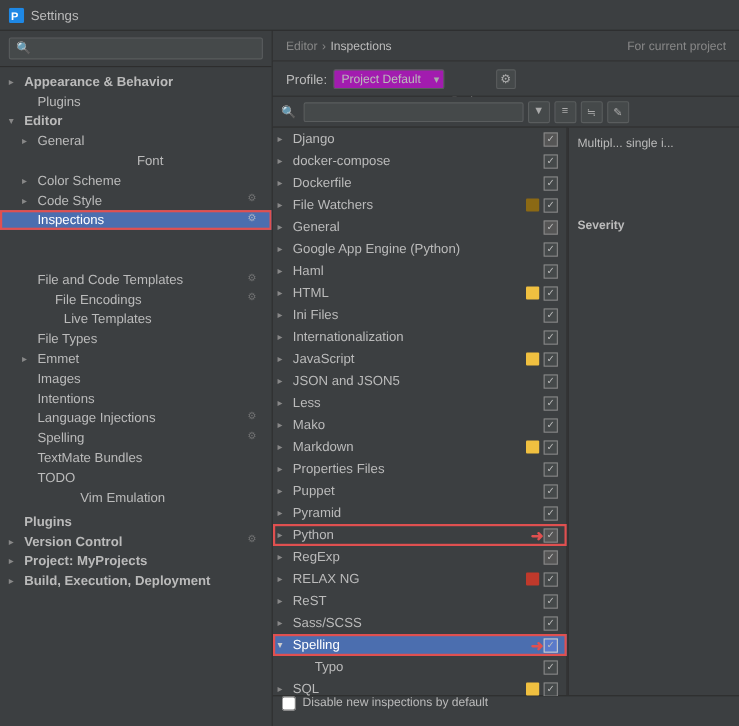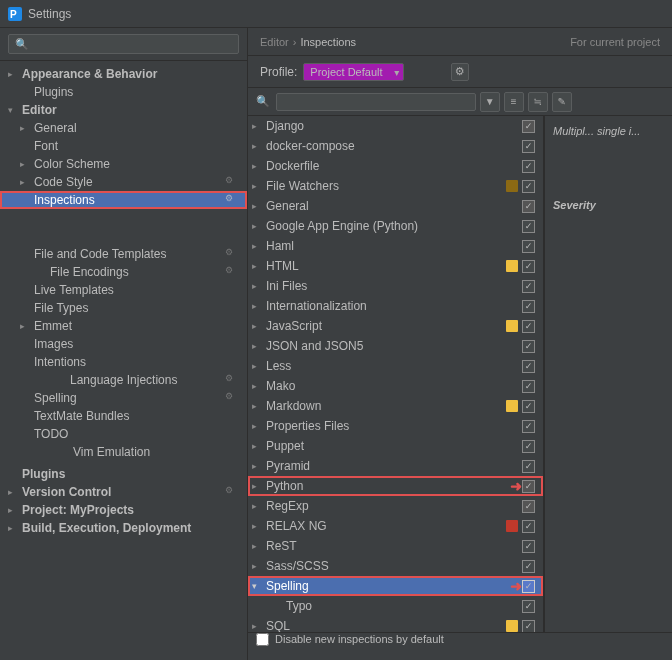--- a/index.html
+++ b/index.html
@@ -55,21 +55,21 @@
     
     .insp-item { display: flex; align-items: center; padding: 2px 8px 2px 4px; cursor: pointer; min-height: 20px; }
     
     .insp-item .arrow { width: 14px; font-size: 9px; color: #888; flex-shrink: 0; }
     .insp-item .label { flex: 1; font-size: 12px; }
     .insp-item .color-dot { width: 12px; height: 12px; border-radius: 1px; margin-right: 4px; flex-shrink: 0; }
     .insp-item .checkbox { width: 13px; height: 13px; border: 1px solid #888; background: #45494a; flex-shrink: 0; display: flex; align-items: center; justify-content: center; }
     .insp-item .checkbox.checked::after { content: '✓'; font-size: 9px; color: #bbbbbb; }
     .insp-item .checkbox.checked-dark { background: #555; }
     
-    .right-description { width: 128px; background: #3c3f41; padding: 8px; font-size: 11px; overflow-y: auto; border-left: 1px solid #2d2d2d; font-style: italic; }
+    .right-description { width: 156px; background: #3c3f41; padding: 8px; font-size: 11px; overflow-y: auto; border-left: 1px solid #2d2d2d; }
     .right-description p { color: #bbbbbb; margin-bottom: 8px; line-height: 1.4; }
     
     .footer-bar { height: 28px; background: #3c3f41; border-top: 1px solid #2d2d2d; display: flex; align-items: flex-start; padding: 0 8px; font-size: 11px; }
     .footer-checkbox { margin-right: 6px; }
     
     
     .red-border { outline: 2px solid #e05050; outline-offset: -2px; }
     
     .color-yellow { background: #f0c040; }
     .color-red { background: #c0392b; }
@@ -109,21 +109,21 @@
         <div class="tree-item" style="padding-left:8px;">
           <span class="arrow">▾</span>
           <span class="label" style="font-weight:bold;color:#bbbbbb;">Editor</span>
         </div>
 
         <div class="tree-item" style="padding-left:20px;">
           <span class="arrow">▸</span>
           <span class="label">General</span>
         </div>
 
-        <div class="tree-item" style="padding-left:20px;">
+        <div class="tree-item" style="padding-left:20px;text-align:center;">
           <span class="arrow">&nbsp;</span>
           <span class="label">Font</span>
         </div>
 
         <div class="tree-item" style="padding-left:20px;">
           <span class="arrow">▸</span>
           <span class="label">Color Scheme</span>
         </div>
 
         <div class="tree-item" style="padding-left:20px;">
@@ -143,21 +143,21 @@
           <span class="label">File and Code Templates</span>
           <span class="icon-right" style="font-size:9px;color:#888;">⚙</span>
         </div>
 
         <div class="tree-item" style="padding-left:36px;">
           <span class="arrow">&nbsp;</span>
           <span class="label">File Encodings</span>
           <span class="icon-right" style="font-size:9px;color:#888;">⚙</span>
         </div>
 
-        <div class="tree-item" style="padding-left:20px;">
+        <div class="tree-item" style="padding-left:20px;gap:24px;">
           <span class="arrow">&nbsp;</span>
           <span class="label">Live Templates</span>
         </div>
 
         <div class="tree-item" style="padding-left:20px;">
           <span class="arrow">&nbsp;</span>
           <span class="label">File Types</span>
         </div>
 
         <div class="tree-item" style="padding-left:20px;">
@@ -168,21 +168,21 @@
         <div class="tree-item" style="padding-left:20px;">
           <span class="arrow">&nbsp;</span>
           <span class="label">Images</span>
         </div>
 
         <div class="tree-item" style="padding-left:20px;">
           <span class="arrow">&nbsp;</span>
           <span class="label">Intentions</span>
         </div>
 
-        <div class="tree-item" style="padding-left:20px;gap:36px;">
+        <div class="tree-item" style="padding-left:20px;">
           <span class="arrow">&nbsp;</span>
           <span class="label">Language Injections</span>
           <span class="icon-right" style="font-size:9px;color:#888;">⚙</span>
         </div>
 
         <div class="tree-item" style="padding-left:20px;">
           <span class="arrow">&nbsp;</span>
           <span class="label">Spelling</span>
           <span class="icon-right" style="font-size:9px;color:#888;">⚙</span>
         </div>

